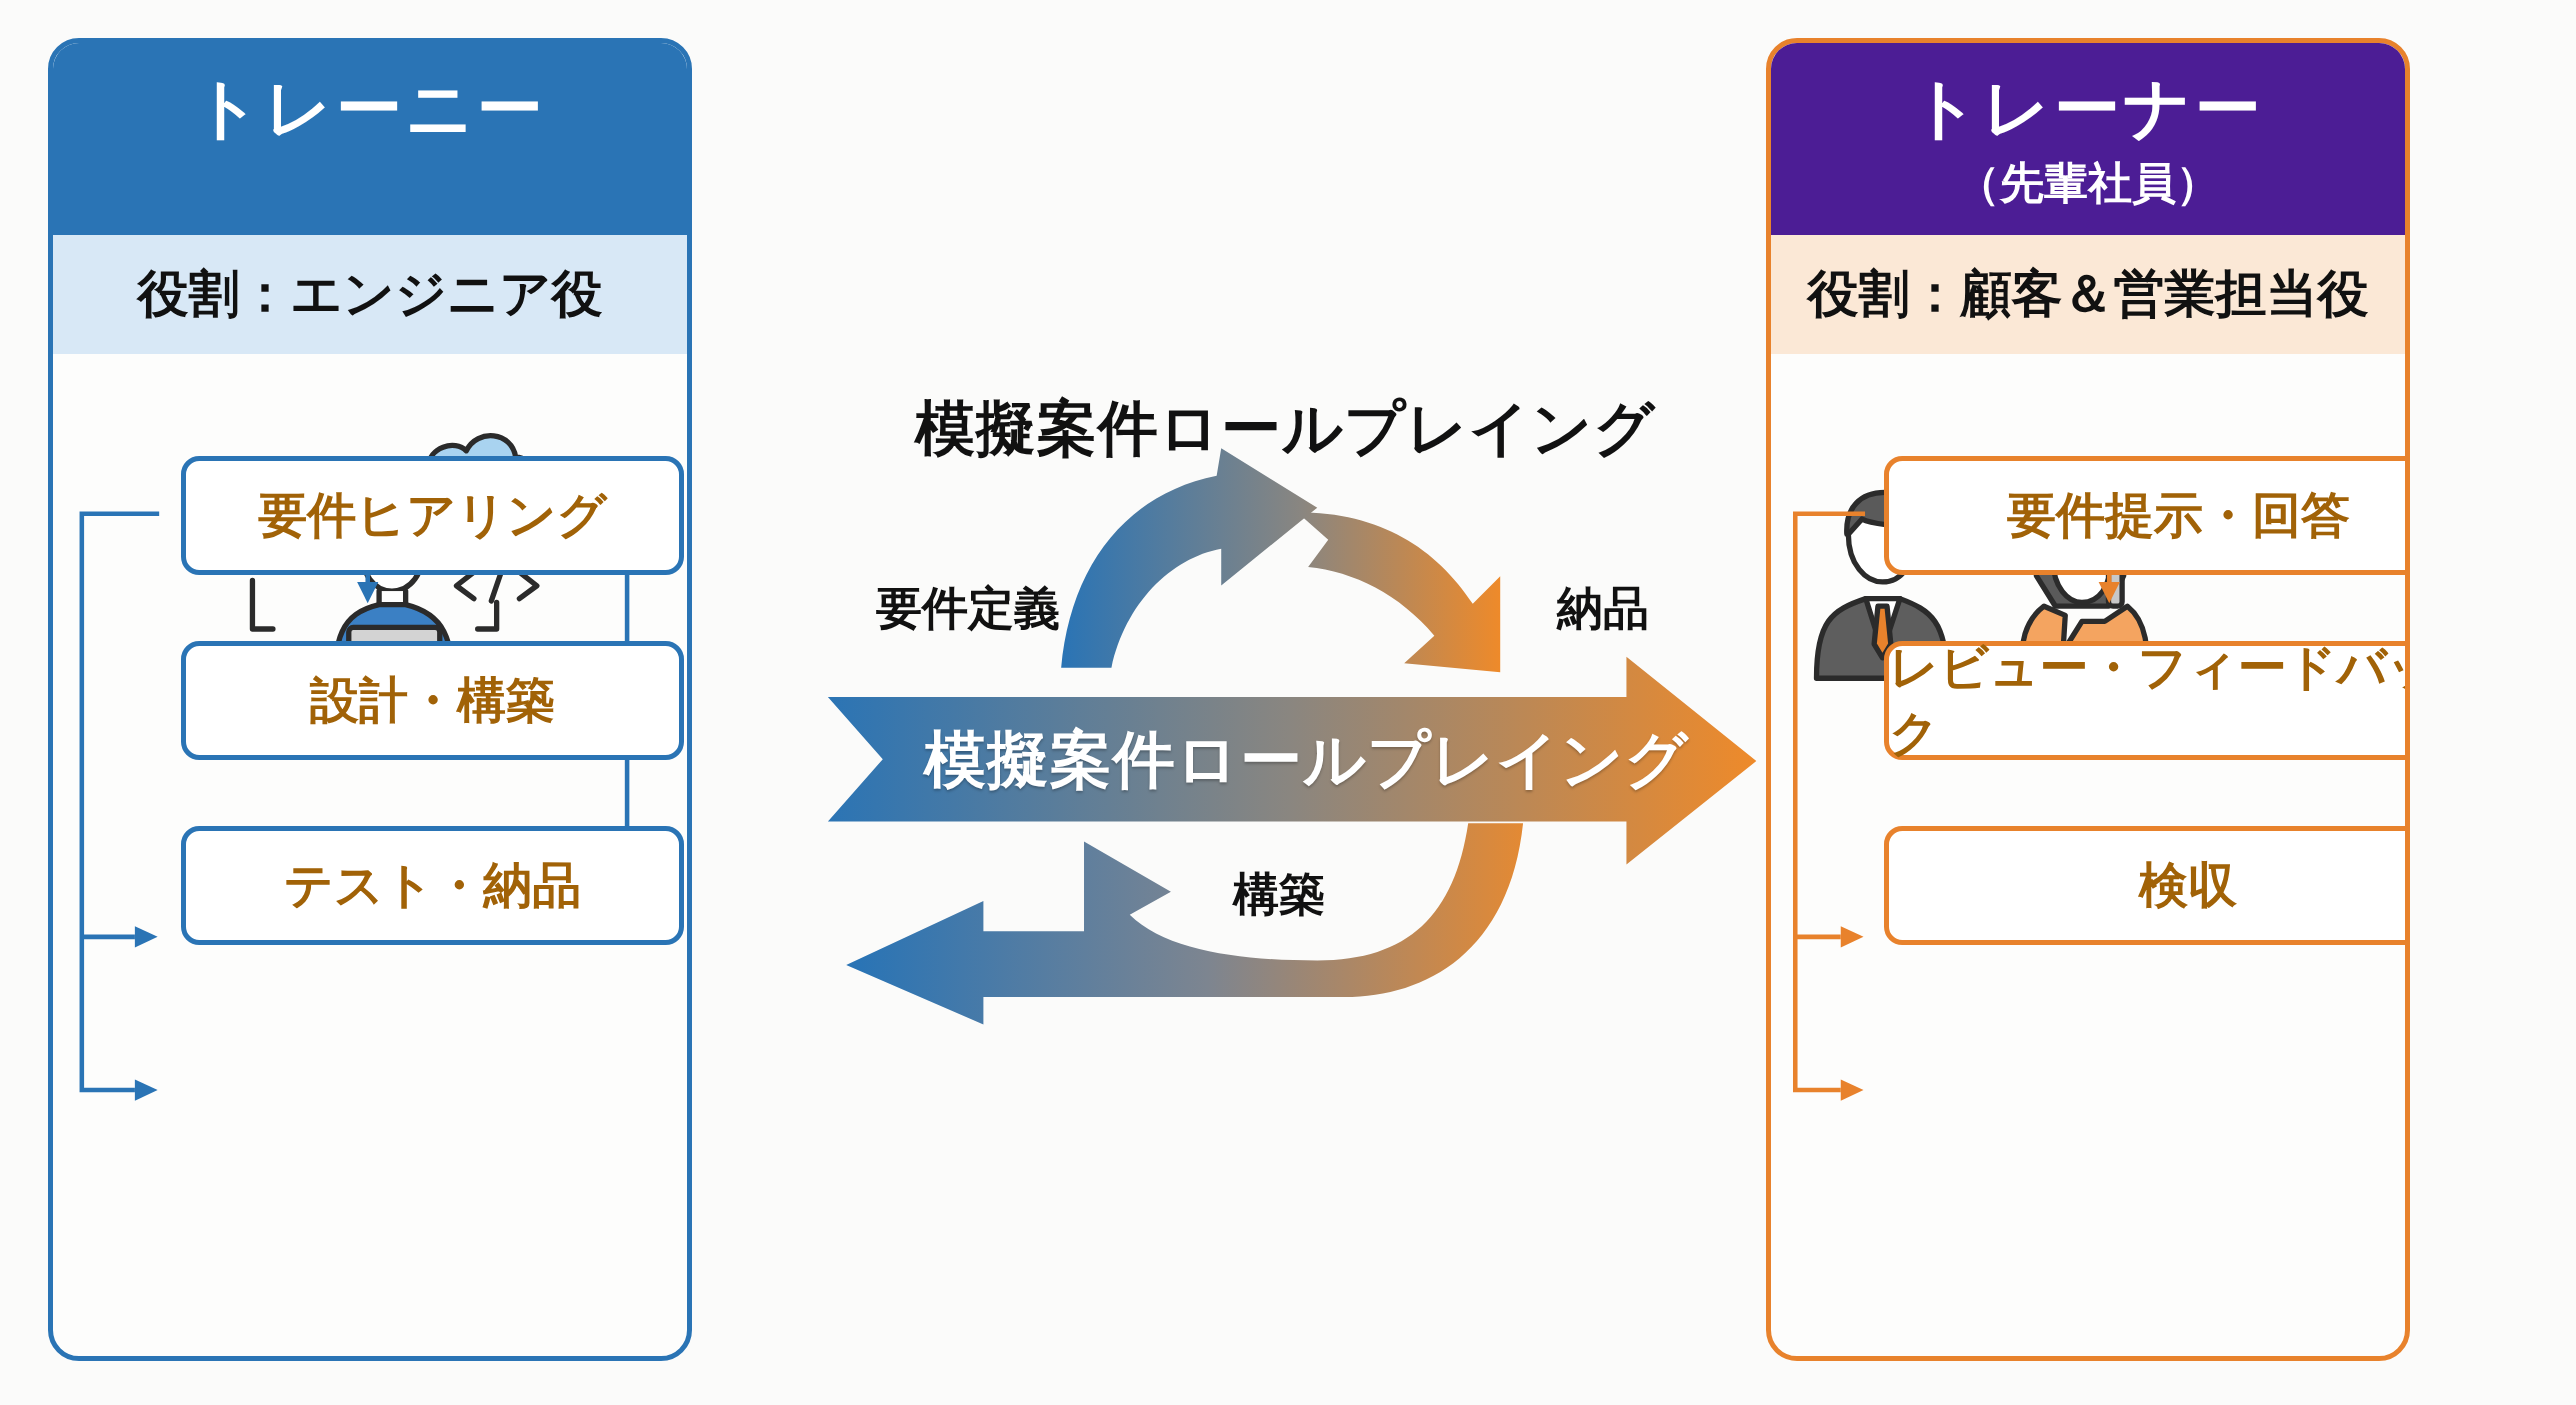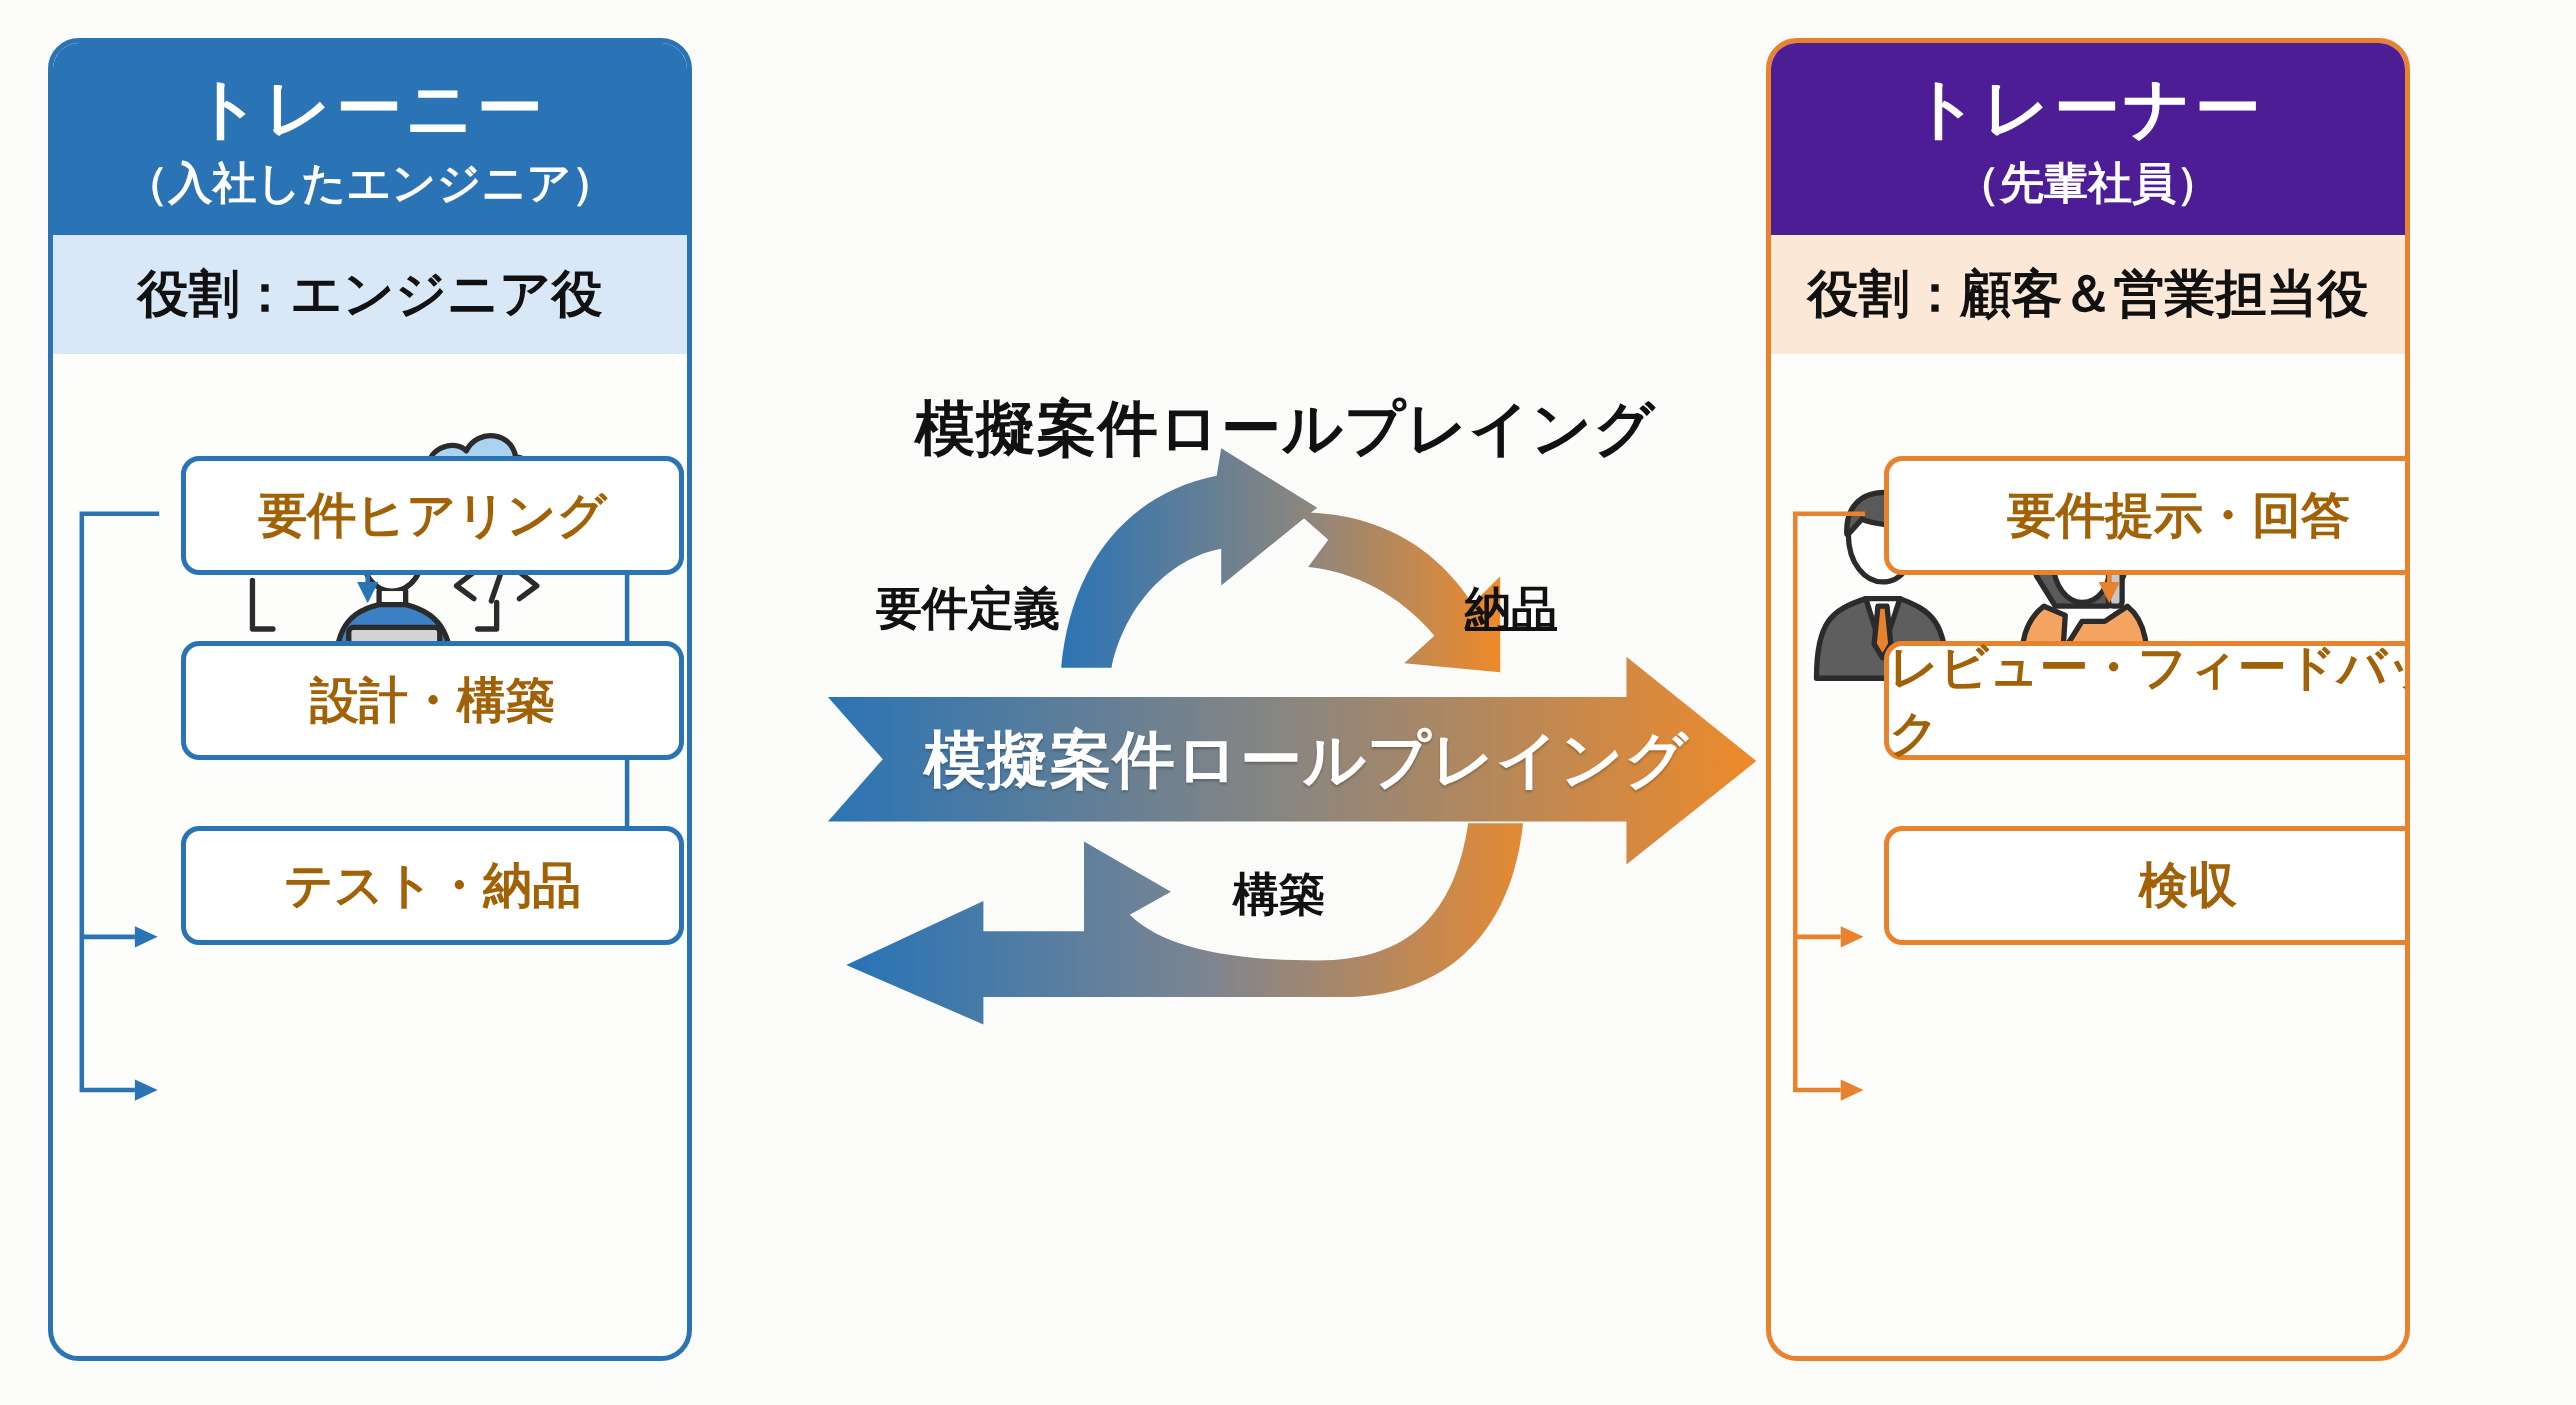--- a/index.html
+++ b/index.html
@@ -53,28 +53,27 @@
 
   <path d="M1418 560 C1510 560 1570 600 1610 660 L1640 630 L1640 735 L1535 725 L1568 695 C1530 650 1480 625 1430 620 L1452 590 Z" fill="url(#gArc)"></path>
 
   <path d="M905 762 L1778 762 L1778 718 L1920 832 L1778 945 L1778 898 L905 898 L965 830 Z" fill="url(#gBO)"></path>
 
   <path d="M1665 900 C1650 1040 1560 1090 1470 1090 L1075 1090 L1075 1120 L925 1055 L1075 985 L1075 1018 L1185 1018 L1185 920 L1280 975 L1235 1000 C1275 1040 1360 1050 1440 1050 C1540 1050 1590 1000 1605 900 Z" fill="url(#gBot)"></path>
 </svg>
 
 <div class="center-title">模擬案件ロールプレイング</div>
 <div class="cycle-label" style="left:876px;top:578px;">要件定義</div>
-<div class="cycle-label" style="left:1465px;top:578px;text-decoration:underline;">納品</div>
+<div class="cycle-label" style="left:1557px;top:578px;">納品</div>
 <div class="cycle-label" style="left:1233px;top:864px;">構築</div>
 <div class="band-label">模擬案件ロールプレイング</div>
 
 <div class="panel blue">
   <div class="head">
     <div class="title">トレーニー</div>
-    <div class="subtitle">（入社したエンジニア）</div>
   </div>
   <div class="role">役割：エンジニア役</div>
 
   <svg class="flow" viewBox="0 0 836 1446">
     <g stroke="#2b2b2b" stroke-width="7" stroke-linecap="round" stroke-linejoin="round">
 
       <path d="M215 530 C190 530 190 495 215 492 C215 465 250 455 265 470 C280 440 325 445 330 478 C355 478 360 520 335 530 Z" fill="#a9d3f0"></path>
 
       <path d="M495 455 C470 455 470 420 495 417 C495 390 530 380 545 395 C560 365 605 370 610 403 C635 403 640 445 615 455 Z" fill="#a9d3f0"></path>
       <path d="M263 566 L263 630 L290 630" fill="none"></path>

